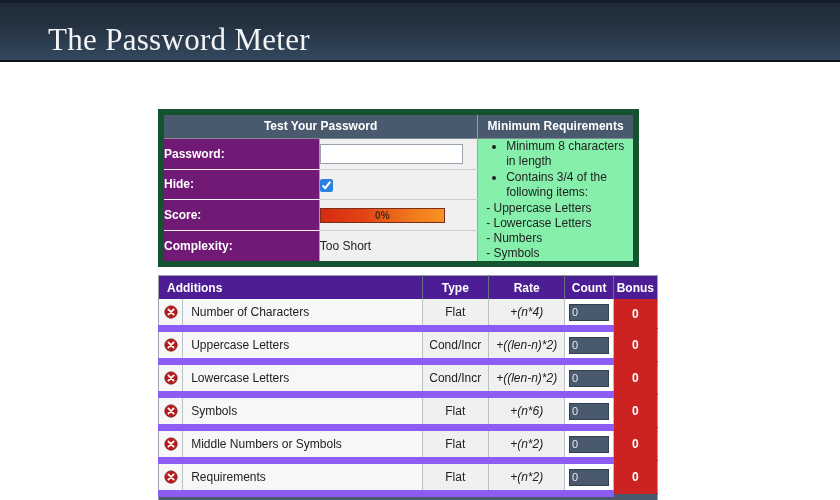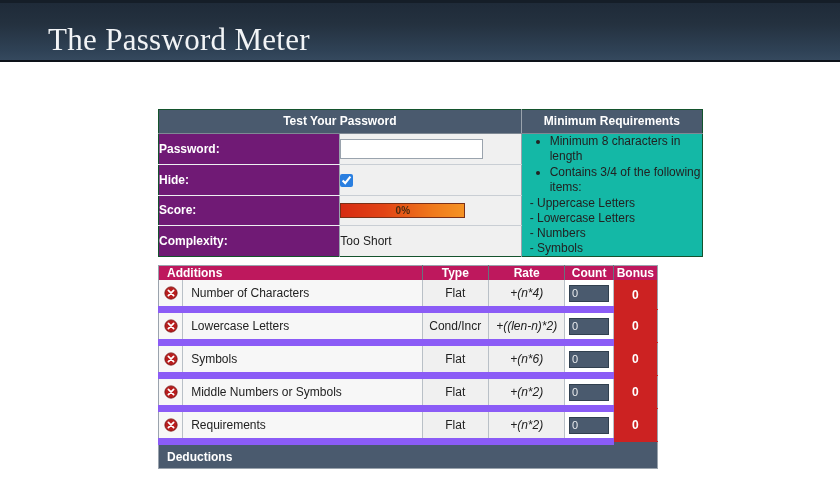--- a/index.html
+++ b/index.html
@@ -52,23 +52,23 @@
 
   .content-wrap {
     position: absolute;
     left: 158px;
     top: 47px;
     width: 500px;
   }
 
   
   .top-panels {
-    width: 545px;
+    width: 481px;
     border-collapse: collapse;
-    border: 1px solid #14532d;
+    border: 6px solid #14532d;
     table-layout: fixed;
   }
   .top-panels td, .top-panels th {
     padding: 0;
     vertical-align: middle;
   }
   .panel-head {
     background: #4a5a6e;
     color: #ffffff;
     font-weight: bold;
@@ -141,21 +141,21 @@
   }
 
   .complexity-text {
     font-size: 12px;
     color: #222222;
     margin-top: 16px;
   }
 
   
   .req-cell {
-    background: #14b8a6;
+    background: #86efac;
     padding: 6px 0 6px 0;
     vertical-align: top;
     margin-top: 35px;
   }
   .req-list {
     margin: 0;
     padding: 0 0 0 28px;
     list-style: disc;
   }
   .req-list > li {
@@ -179,25 +179,25 @@
   .calc-table {
     width: 500px;
     border-collapse: collapse;
     table-layout: fixed;
     margin-top: 8px;
     border: 1px solid #9aa3ad;
   }
   .calc-table td, .calc-table th { padding: 0; }
 
   .sect-head {
-    background: #be185d;
+    background: #4c1d95;
     color: #ffffff;
     font-weight: bold;
     font-size: 12px;
-    height: 14px;
+    height: 23px;
     text-align: left;
     padding-left: 8px !important;
     border-right: 1px solid #67727f;
   }
   .sect-head.c-type, .sect-head.c-rate, .sect-head.c-count, .sect-head.c-bonus {
     text-align: center;
     padding-left: 0 !important;
   }
   .sect-head.c-bonus { border-right: none; }
 
@@ -351,20 +351,35 @@
         </td>
         <td class="cell-name">Number of Characters</td>
         <td class="cell-type">Flat</td>
         <td class="cell-rate">+(n*4)</td>
         <td class="cell-count">
           <input class="count-input" type="text" value="0" style="">
         </td>
         <td class="cell-bonus">0</td>
       </tr>
 
+      <tr class="calc-row">
+        <td class="cell-icon">
+          <svg class="x-icon" viewBox="0 0 16 16">
+            <circle cx="8" cy="8" r="7" fill="#b81d1d" stroke="#7d1111" stroke-width="1"></circle>
+            <path d="M5 5 L11 11 M11 5 L5 11" stroke="#ffffff" stroke-width="2" stroke-linecap="round"></path>
+          </svg>
+        </td>
+        <td class="cell-name">Uppercase Letters</td>
+        <td class="cell-type">Cond/Incr</td>
+        <td class="cell-rate">+((len-n)*2)</td>
+        <td class="cell-count">
+          <input class="count-input" type="text" value="0" style="">
+        </td>
+        <td class="cell-bonus">0</td>
+      </tr>
 
       <tr class="calc-row">
         <td class="cell-icon">
           <svg class="x-icon" viewBox="0 0 16 16">
             <circle cx="8" cy="8" r="7" fill="#b81d1d" stroke="#7d1111" stroke-width="1"></circle>
             <path d="M5 5 L11 11 M11 5 L5 11" stroke="#ffffff" stroke-width="2" stroke-linecap="round"></path>
           </svg>
         </td>
         <td class="cell-name">Lowercase Letters</td>
         <td class="cell-type">Cond/Incr</td>

